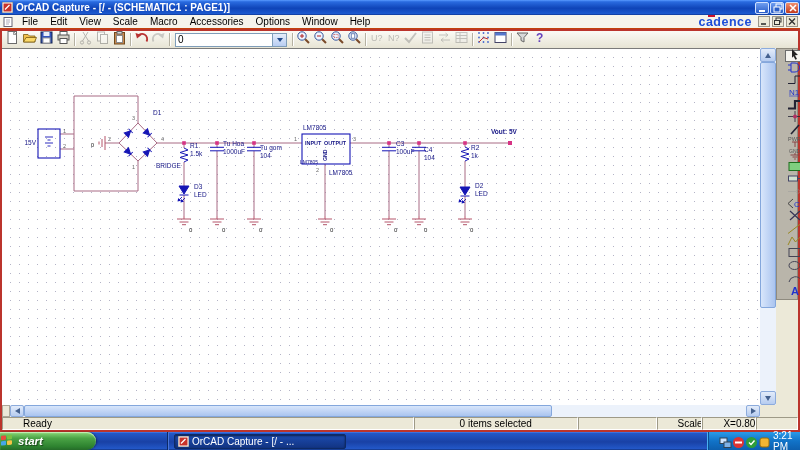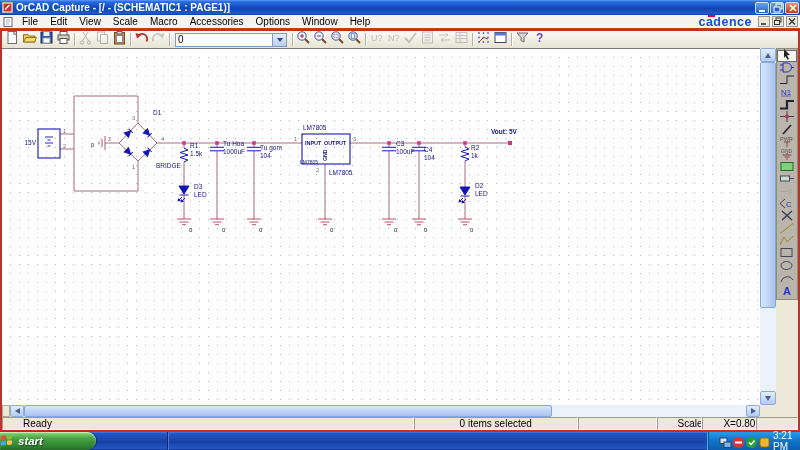--- a/index.html
+++ b/index.html
@@ -64,21 +64,21 @@
     border:1px solid #84a7dc;border-radius:2px;}
   .hsplit{position:absolute;left:0;top:0;width:8px;height:12px;background:#ece9d8;border:1px solid #aca899;}
   .tri-u{width:0;height:0;border-left:3.5px solid transparent;border-right:3.5px solid transparent;border-bottom:5px solid #44618f;}
   .tri-d{width:0;height:0;border-left:3.5px solid transparent;border-right:3.5px solid transparent;border-top:5px solid #44618f;}
   .tri-l{width:0;height:0;border-top:3.5px solid transparent;border-bottom:3.5px solid transparent;border-right:5px solid #44618f;}
   .tri-r{width:0;height:0;border-top:3.5px solid transparent;border-bottom:3.5px solid transparent;border-left:5px solid #44618f;}
   .scorner{position:absolute;left:760px;top:405px;width:16px;height:12px;background:#ece9d8;}
 
   
   .palette{position:absolute;left:776px;top:48px;width:22px;height:369px;background:#ece9d8;}
-  .ptools{background:#b9b5aa;padding:1px 0;border:1px solid #8f8b7f;width:22px;}
+  .ptools{background:#b9b5aa;padding:1px 8px;border:1px solid #8f8b7f;width:22px;}
   .pbtn{width:20px;height:12.4px;margin:0 auto;display:flex;align-items:center;justify-content:center;border:1px solid transparent;}
   .pbtn.active{background:#f5f4ef;border:1px solid #6c6c6c;}
   .pbtn.off{opacity:.45;filter:grayscale(1);}
 
   
   .statusbar{position:absolute;left:2px;top:417px;width:796px;height:13px;background:#ece9d8;
     font-size:10px;color:#000;display:flex;}
   .scell{border:1px solid;border-color:#9e9a87 #fff #fff #9e9a87;height:13px;line-height:11px;padding:0 20px;overflow:hidden;white-space:nowrap;}
   .s1{width:424px;}
   .s2{width:168px;text-align:center;}
@@ -648,20 +648,30 @@
         <g transform="skewY(-6)">
             <rect x="1" y="2" width="5" height="4.4" rx="1" fill="#e84b3c"></rect>
             <rect x="7" y="2" width="5" height="4.4" rx="1" fill="#7ac143"></rect>
             <rect x="1" y="7.4" width="5" height="4.4" rx="1" fill="#45a6e8"></rect>
             <rect x="7" y="7.4" width="5" height="4.4" rx="1" fill="#f6c344"></rect>
           </g>
       </svg>
       <span>start</span>
     </div>
     <div class="qlaunch"></div>
+    <div class="taskitem">
+      <span class="ticonw">
+        <svg width="11" height="11">
+            <rect width="11" height="11" fill="#fff" stroke="#777"></rect>
+            <rect x="1.5" y="1.5" width="8" height="8" fill="#c8332a"></rect>
+            <path d="M3 7.5 L7.5 3" stroke="#fff" stroke-width="1.2"></path>
+          </svg>
+      </span>
+      <span>OrCAD Capture - [/ - ...</span>
+    </div>
     <div class="tbspacer"></div>
     <div class="tray">
       <span id="trayicons" style="display:flex">
           <span class="trayicon"><svg width="13" height="13" viewBox="0 0 13 13" stroke-width="1" font-family="Liberation Sans, sans-serif">
               <rect x="1" y="2" width="7" height="5.5" fill="#cfe4ff" stroke="#345"></rect>
               <rect x="5" y="6" width="7" height="5.5" fill="#7fb2e8" stroke="#345"></rect>
             </svg></span>
           <span class="trayicon"><svg width="13" height="13" viewBox="0 0 13 13" stroke-width="1" font-family="Liberation Sans, sans-serif">
               <circle cx="6.5" cy="6.5" r="5.5" fill="#d33"></circle>
               <rect x="3" y="5.5" width="7" height="2" fill="#fff"></rect>

